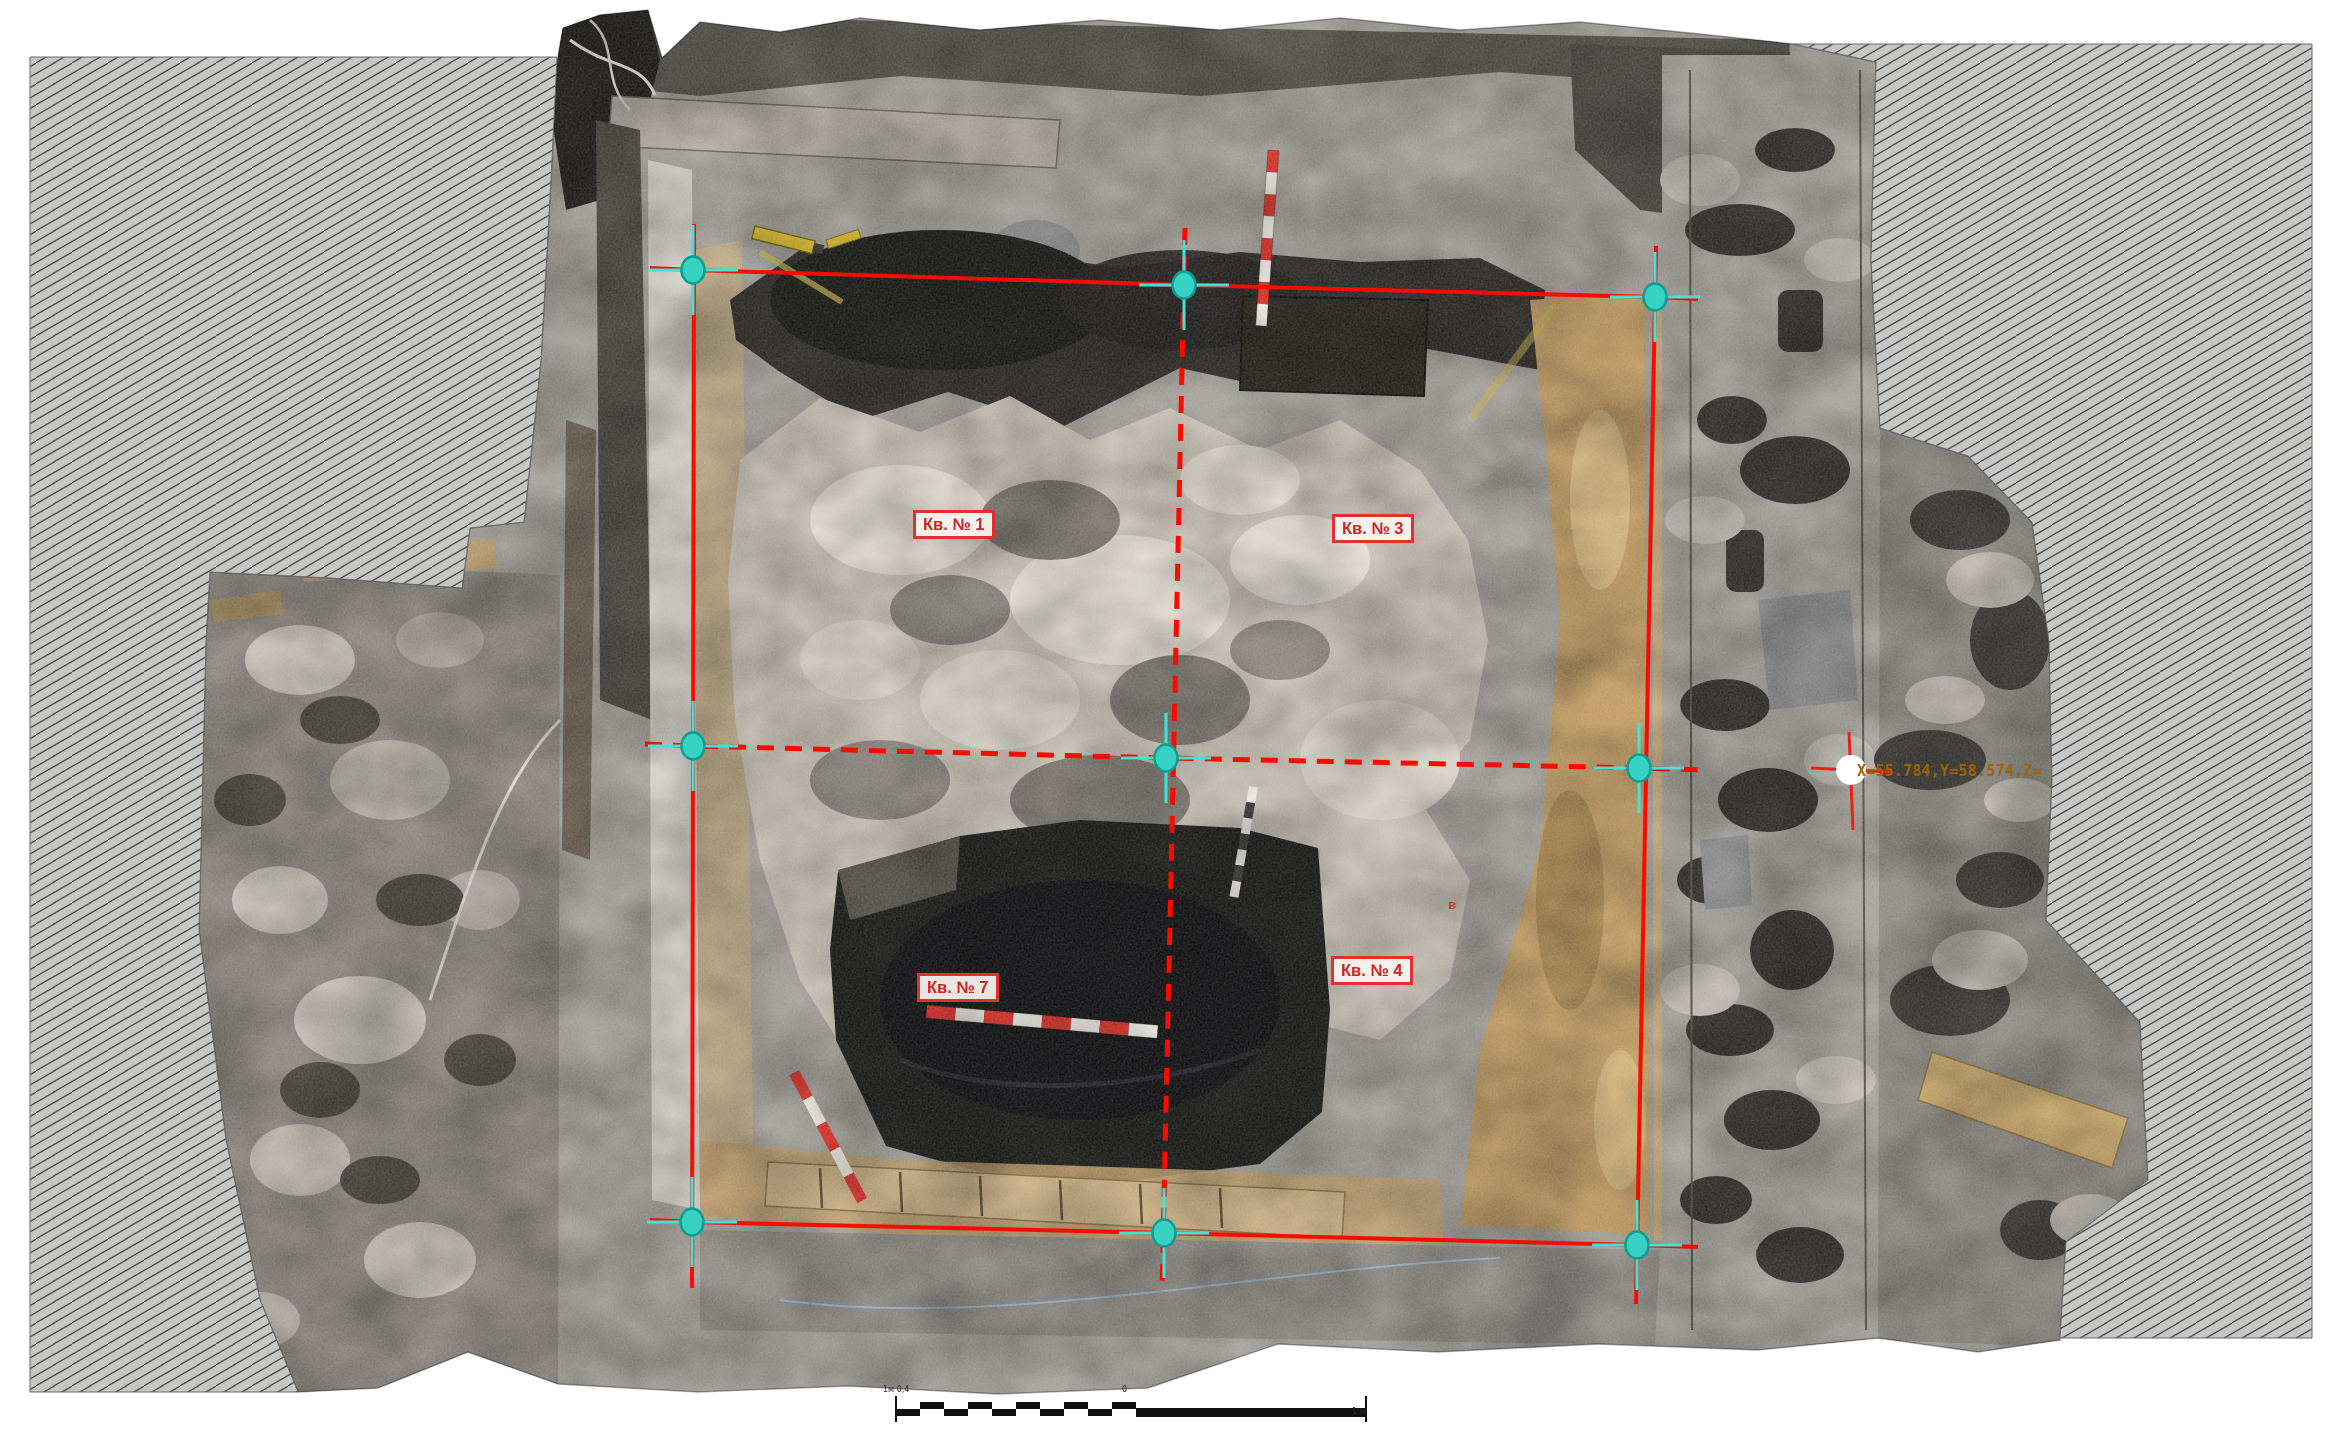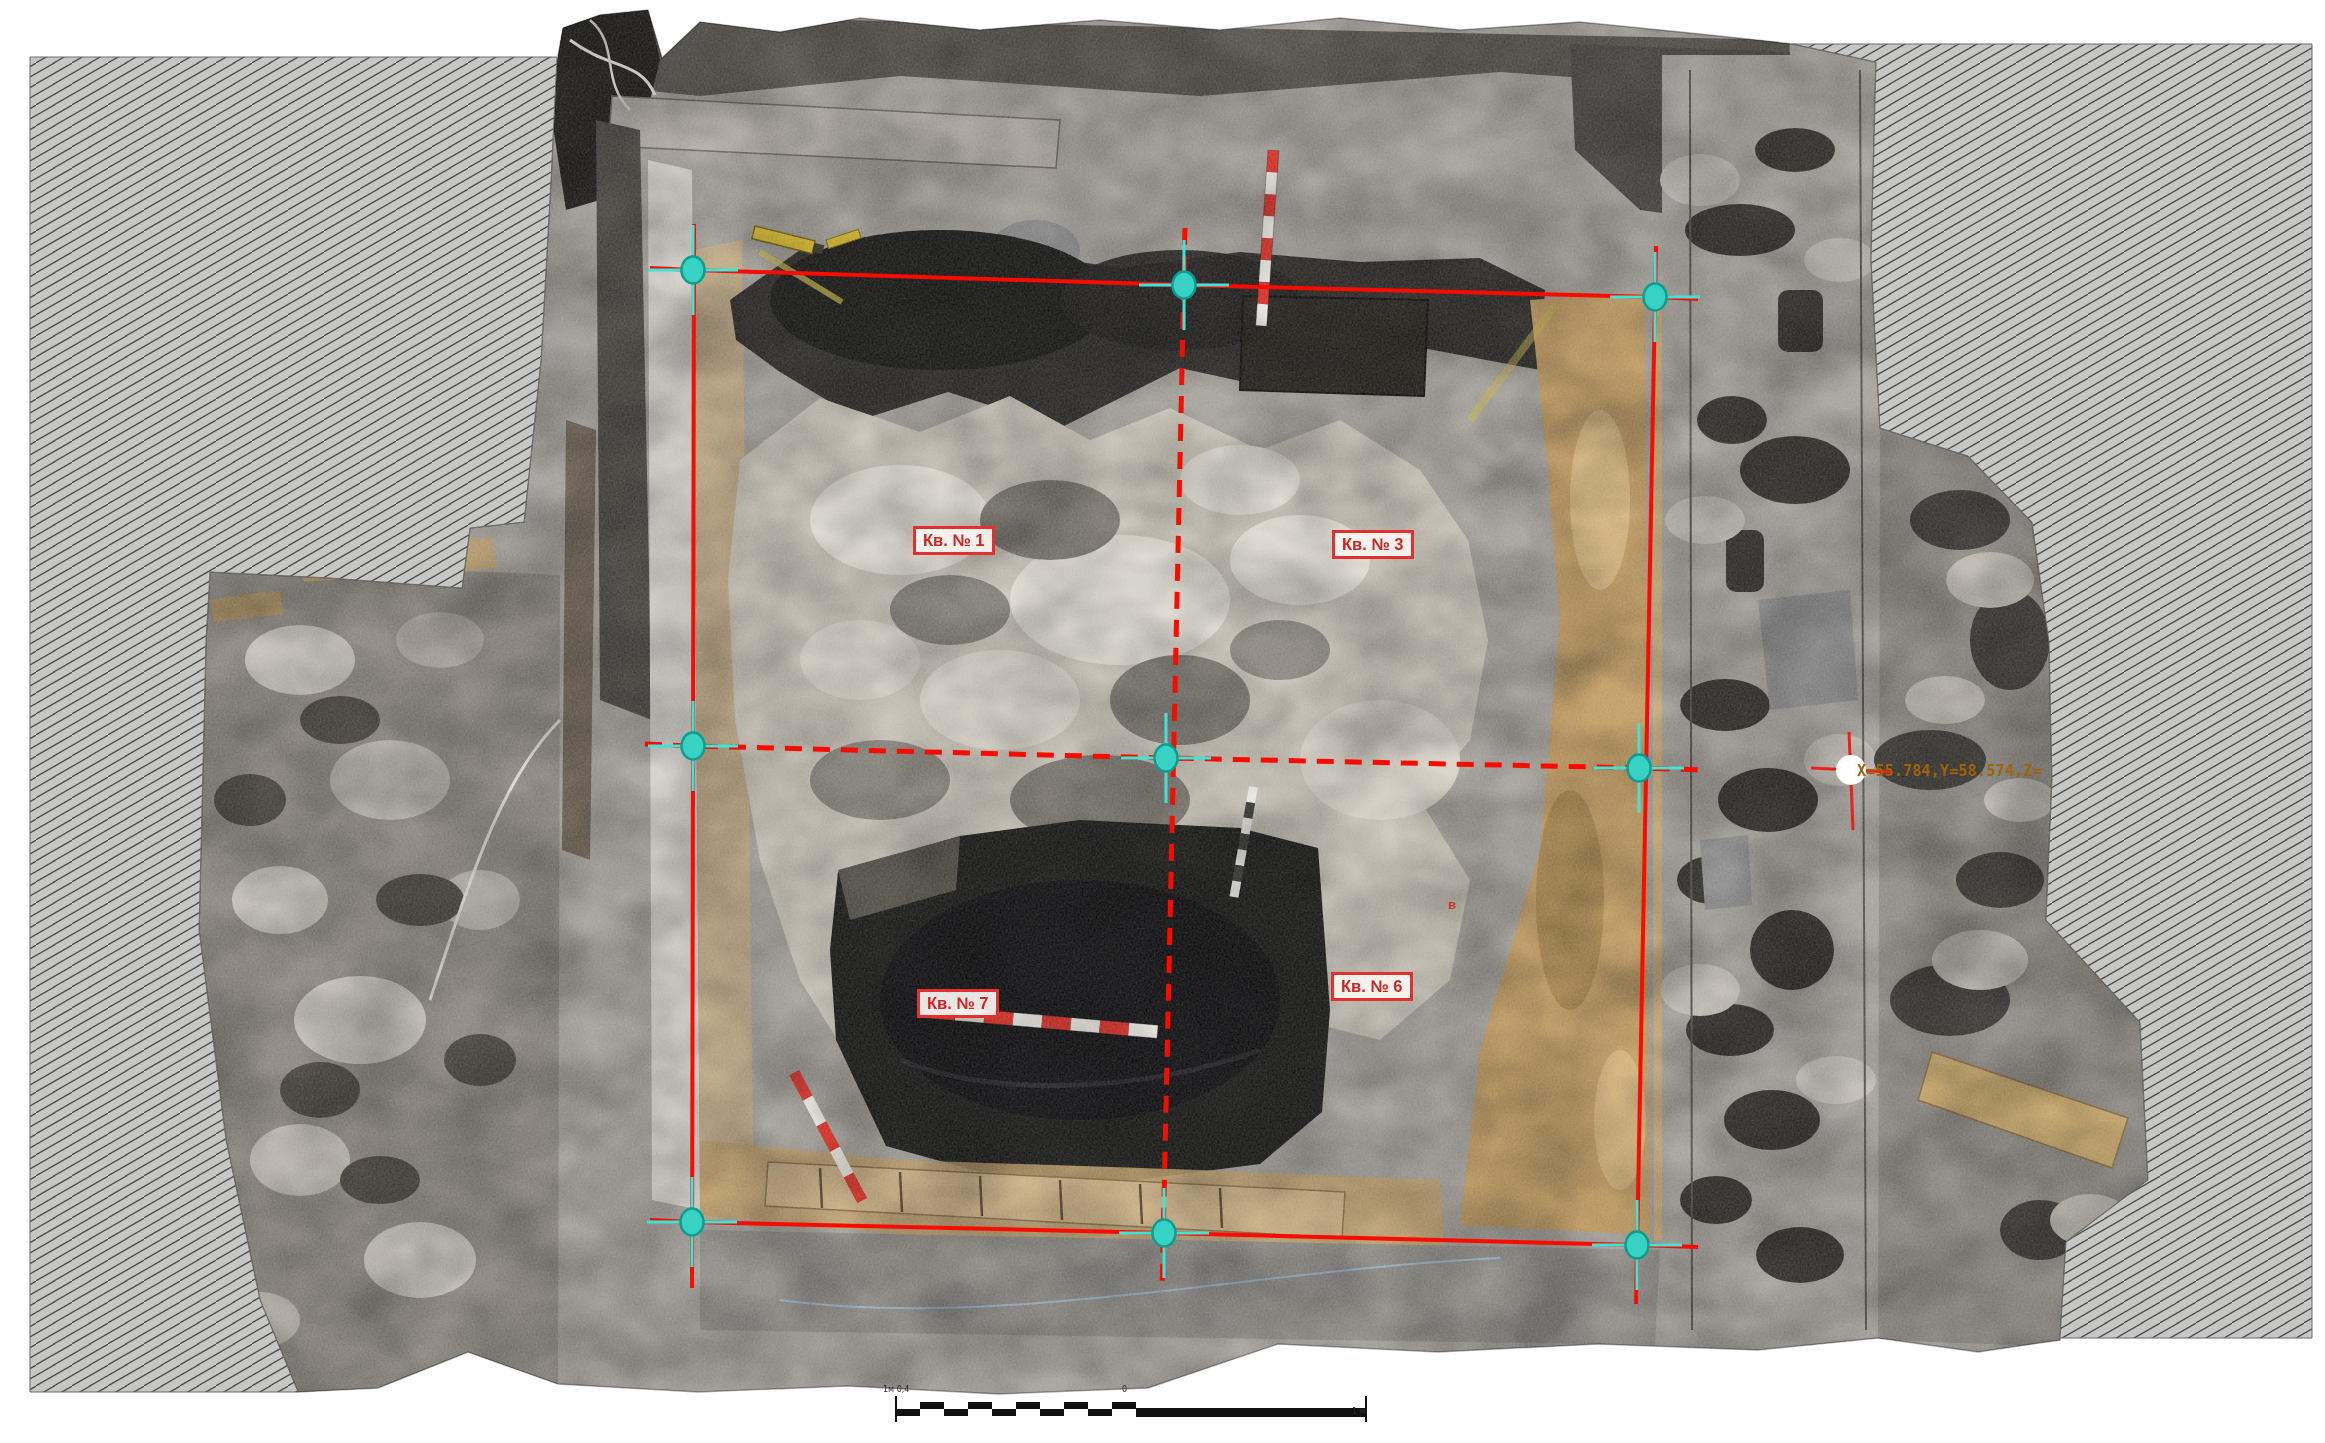--- a/index.html
+++ b/index.html
@@ -1,21 +1,21 @@
 <!DOCTYPE html>
 <html><head>
 <meta charset="utf-8">
 <style>
   html,body{margin:0;padding:0;background:#ffffff;}
   .stage{position:relative;width:2325px;height:1443px;background:#ffffff;overflow:hidden;
          font-family:"Liberation Sans",sans-serif;}
   .stage svg{position:absolute;left:0;top:0;}
   .qlabel{position:absolute;box-sizing:border-box;min-width:78px;height:29px;padding:0 7px;
           background:rgba(247,245,241,.93);border:3px solid #e23030;color:#cf2424;
-          font-weight:bold;font-size:16.5px;line-height:22px;text-align:center;white-space:nowrap;margin-top:16px;}
+          font-weight:bold;font-size:16.5px;line-height:22px;text-align:center;white-space:nowrap;}
   .coord{position:absolute;color:#a16207;font-family:"DejaVu Sans Mono",monospace;
          font-weight:bold;font-size:15px;letter-spacing:.2px;white-space:nowrap;}
   .pmark{position:absolute;color:#d03428;font-weight:bold;font-size:13px;}
   .sb{position:absolute;color:#2a2a2a;font-size:8px;line-height:8px;white-space:nowrap;
       font-family:"DejaVu Sans",sans-serif;}
 </style>
 </head>
 <body>
 
 <div class="stage">
@@ -278,21 +278,21 @@
     <rect x="1064" y="1402" width="24" height="7" fill="#111"></rect>
     <rect x="1088" y="1409" width="24" height="7" fill="#111"></rect>
     <rect x="1112" y="1402" width="24" height="7" fill="#111"></rect>
     <rect x="1136" y="1408" width="230" height="9" fill="#111"></rect>
   </g>
 </svg>
 
   <div class="qlabel" style="left:913px;top:510px;">Кв. № 1</div>
   <div class="qlabel" style="left:917px;top:973px;">Кв. № 7</div>
   <div class="qlabel" style="left:1332px;top:514px;">Кв. № 3</div>
-  <div class="qlabel" style="left:1331px;top:956px;">Кв. № 6</div>
+  <div class="qlabel" style="left:1331px;top:956px;">Кв. № 4</div>
 
   <div class="coord" style="left:1857px;top:762px;">X=55.784,Y=58.574,Z=</div>
 
   <div class="pmark" style="left:1448px;top:897px;">в</div>
 
   <div class="sb" style="left:883px;top:1386px;">1м 0,4</div>
   <div class="sb" style="left:1122px;top:1386px;">0</div>
   <div class="sb" style="left:1352px;top:1384px;margin-top:24px;">1 м</div>
 </div>
 

